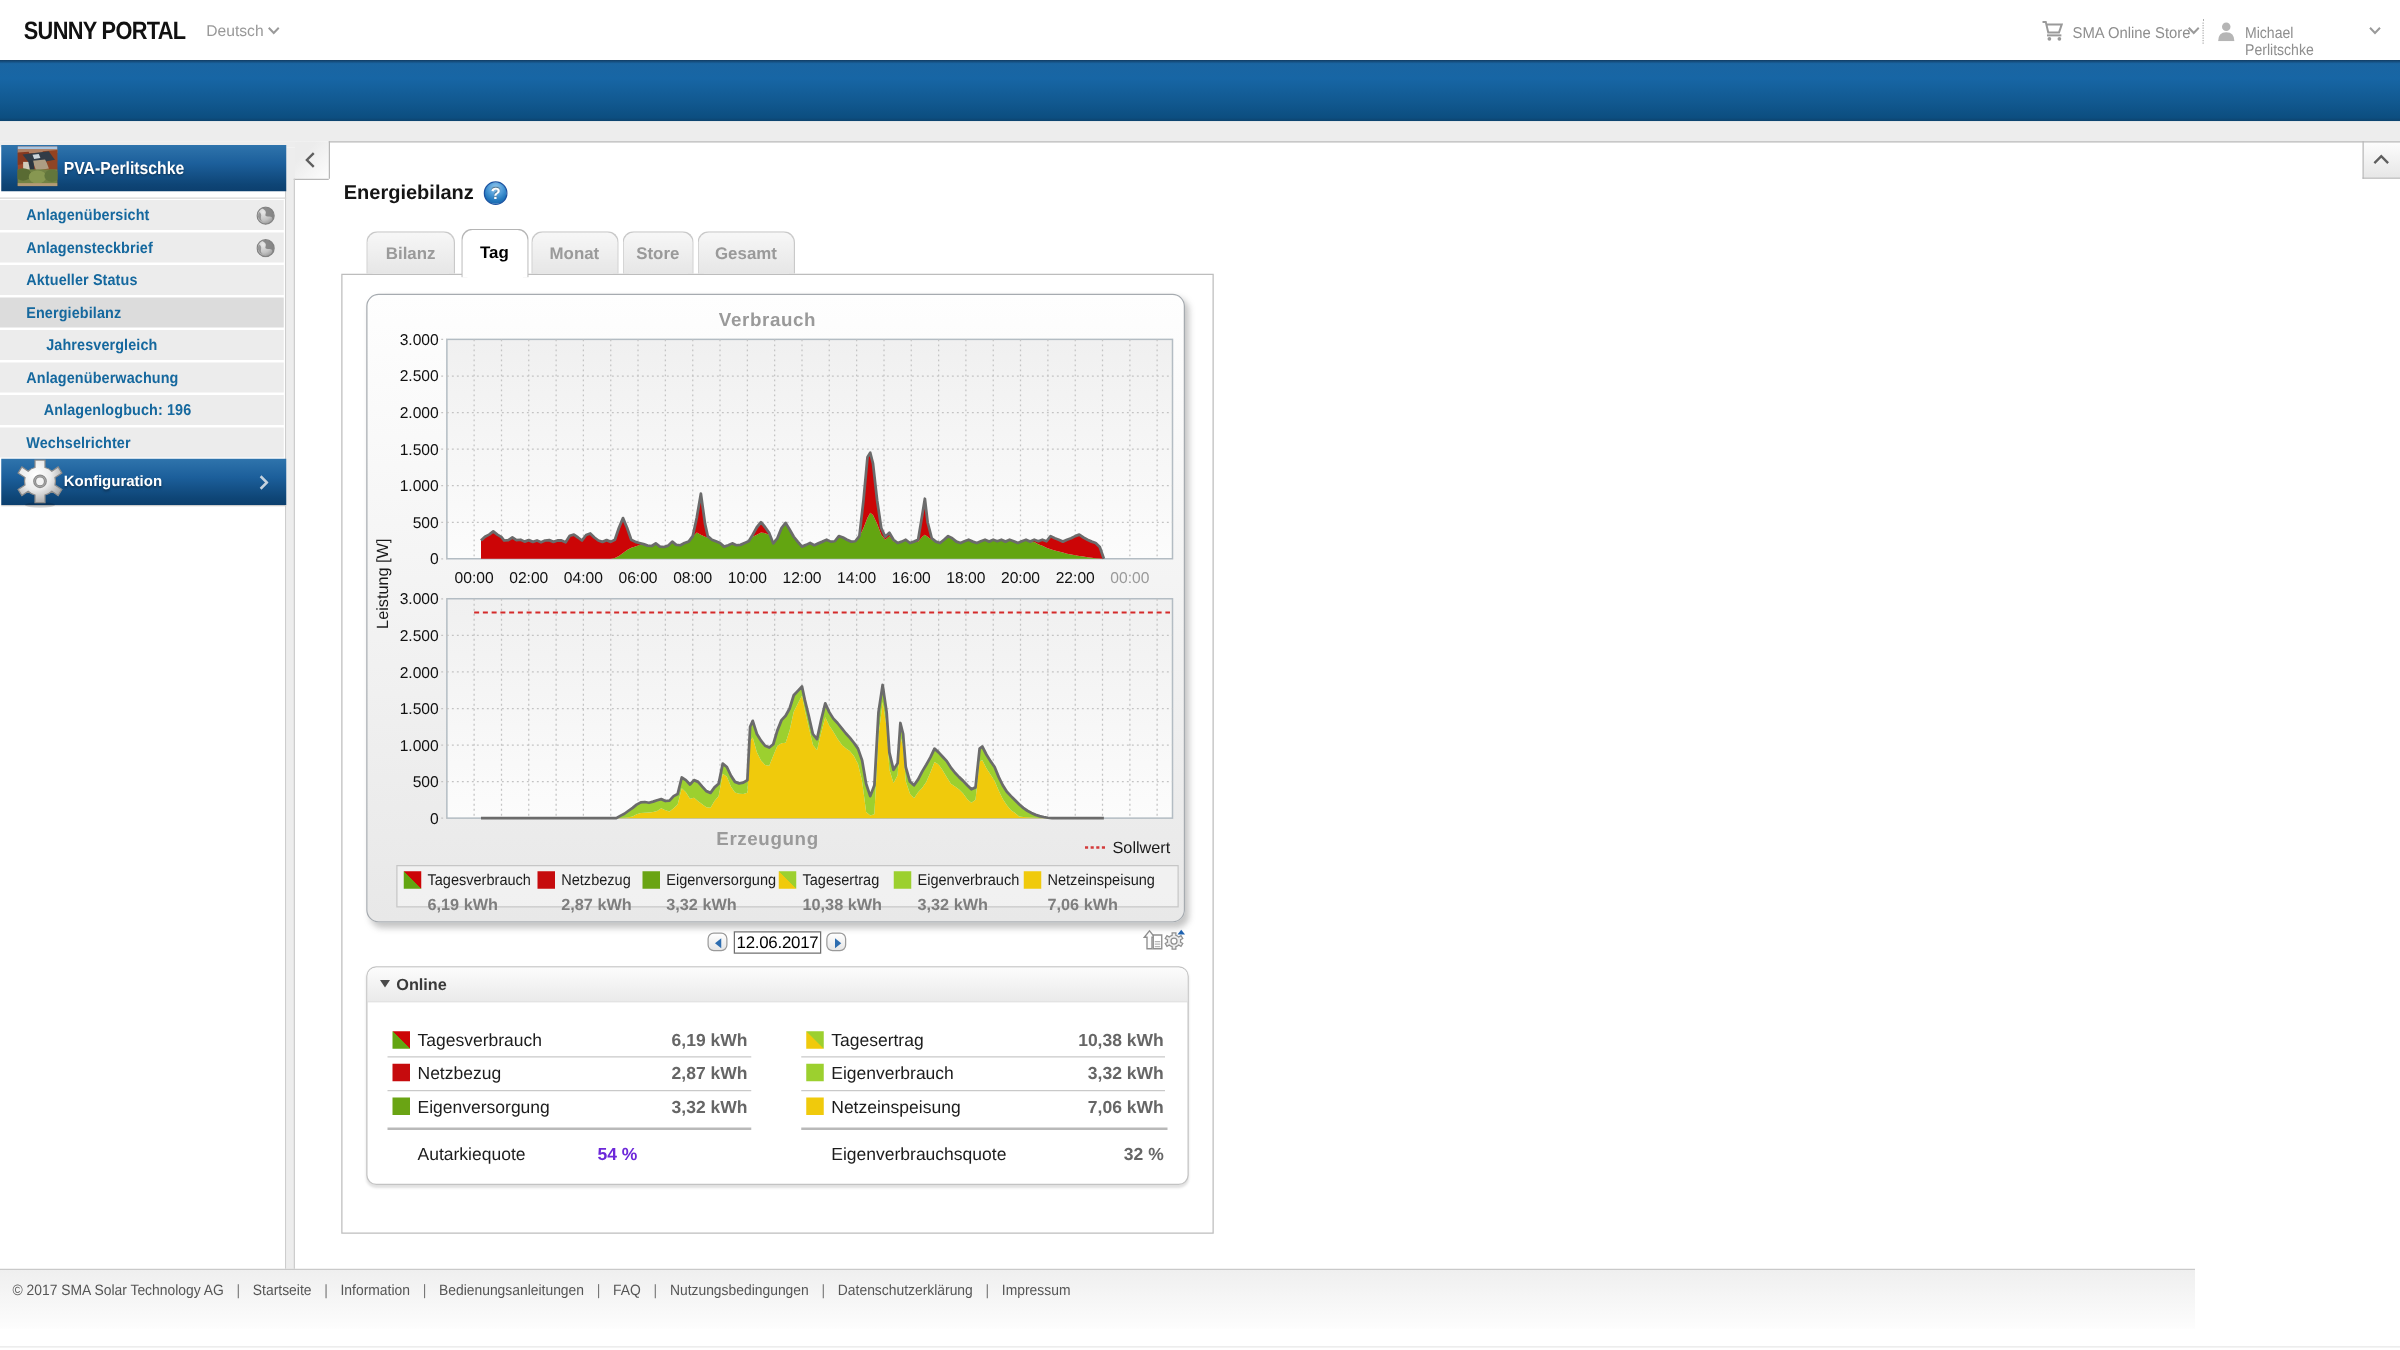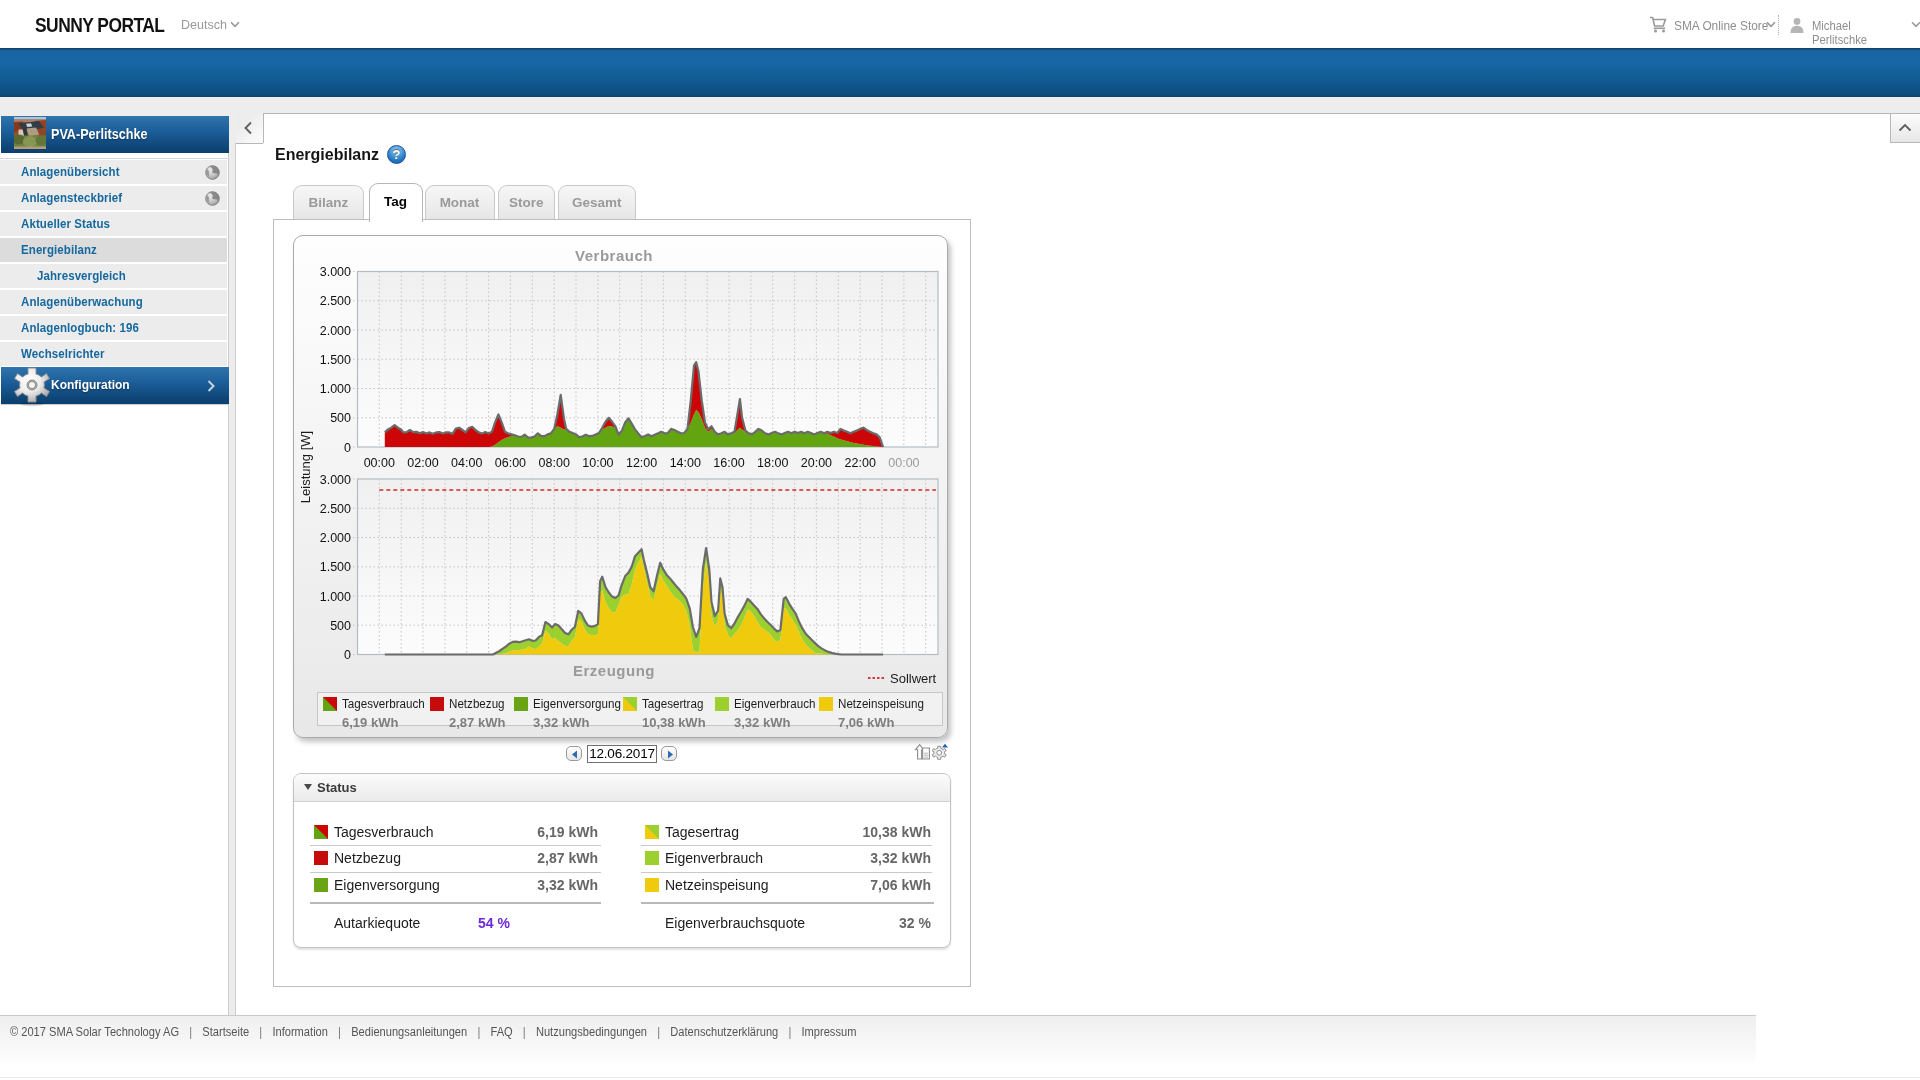--- a/index.html
+++ b/index.html
@@ -1,19 +1,19 @@
 <!DOCTYPE html>
 <html><head><meta charset="utf-8">
 <style>
 *{margin:0;padding:0}
 body{width:1920px;height:1080px;position:relative;font-family:"Liberation Sans",sans-serif;background:#fff;overflow:hidden}
 .lsq{display:inline-block;width:14px;height:14px}
 </style></head>
 <body>
-<div style="position:absolute;left:18px;top:0;width:1810px;height:48px;background:#fff">
+<div style="position:absolute;left:2px;top:0;width:1810px;height:48px;background:#fff">
 <span style="position:absolute;left:17px;top:14px;font-size:20px;font-weight:bold;color:#111;letter-spacing:-.6px;transform:scaleX(.87);transform-origin:left center">SUNNY PORTAL</span>
 <span style="position:absolute;left:163px;top:18px;font-size:12.5px;color:#999">Deutsch</span>
 <svg width="10" height="7" viewBox="0 0 10 7" style="position:absolute;left:212px;top:21px">
       <path d="M1 1.2 L5 5.4 L9 1.2" fill="none" stroke="#9a9a9a" stroke-width="1.6"></path>
     </svg>
 <svg width="19" height="17" viewBox="0 0 19 17" style="position:absolute;left:1631px;top:16px">
 <g fill="none" stroke="#9a9a9a" stroke-width="1.6">
 <path d="M1 1.5 h2.6 l2 8.5 h8.6 l2.2 -6.5 h-12"></path>
 </g>
 <rect x="4.6" y="11.5" width="11.5" height="1.6" fill="#9a9a9a"></rect>
@@ -96,21 +96,21 @@
         </radialGradient>
       </defs>
       <circle cx="7.5" cy="7.5" r="6.8" fill="url(#gb)" stroke="#838383" stroke-width="1"></circle>
       <path d="M4.5 1.6 Q8.5 3.5 7.5 6 Q6.5 8.5 10 8.2 Q13.5 8 12.8 10.5 Q12 13 9 13.8 Q13.5 12 14 7.5 Q14 3.5 10.5 1.6 Q7.5 .5 4.5 1.6z" fill="#7d7d7d" opacity=".85"></path>
       <path d="M2.2 4.5 Q4.5 5.5 3.8 8.5 Q3.2 11 5.5 12.5 Q2.5 11.5 1.4 8.5 Q1.2 6 2.2 4.5z" fill="#7d7d7d" opacity=".7"></path>
     </svg></div>
 <div style="position:absolute;left:0;top:212px;width:227px;height:24px;background:#ececec;font-weight:bold;font-size:12.5px;color:#15689e;line-height:24px;padding-left:21px;letter-spacing:.1px;box-sizing:border-box"><span style="display:inline-block;transform:scaleX(.92);transform-origin:left center">Aktueller Status</span></div>
 <div style="position:absolute;left:0;top:238px;width:227px;height:24px;background:#dcdcdc;font-weight:bold;font-size:12.5px;color:#15689e;line-height:24px;padding-left:21px;letter-spacing:.1px;box-sizing:border-box"><span style="display:inline-block;transform:scaleX(.92);transform-origin:left center">Energiebilanz</span></div>
 <div style="position:absolute;left:0;top:264px;width:227px;height:24px;background:#ececec;font-weight:bold;font-size:12.5px;color:#15689e;line-height:24px;padding-left:37px;letter-spacing:.1px;box-sizing:border-box"><span style="display:inline-block;transform:scaleX(.92);transform-origin:left center">Jahresvergleich</span></div>
 <div style="position:absolute;left:0;top:290px;width:227px;height:24px;background:#ececec;font-weight:bold;font-size:12.5px;color:#15689e;line-height:24px;padding-left:21px;letter-spacing:.1px;box-sizing:border-box"><span style="display:inline-block;transform:scaleX(.92);transform-origin:left center">Anlagenüberwachung</span></div>
-<div style="position:absolute;left:0;top:316px;width:227px;height:24px;background:#ececec;font-weight:bold;font-size:12.5px;color:#15689e;line-height:24px;padding-left:21px;letter-spacing:.1px;box-sizing:border-box"><span style="display:inline-block;transform:scaleX(.92);transform-origin:left center">Anlagenlogbuch: 196</span></div>
+<div style="position:absolute;left:0;top:316px;width:227px;height:24px;background:#ececec;font-weight:bold;font-size:12.5px;color:#15689e;line-height:24px;padding-left:35px;letter-spacing:.1px;box-sizing:border-box"><span style="display:inline-block;transform:scaleX(.92);transform-origin:left center">Anlagenlogbuch: 196</span></div>
 <div style="position:absolute;left:0;top:342px;width:227px;height:24px;background:#ececec;font-weight:bold;font-size:12.5px;color:#15689e;line-height:24px;padding-left:21px;letter-spacing:.1px;box-sizing:border-box"><span style="display:inline-block;transform:scaleX(.92);transform-origin:left center">Wechselrichter</span></div>
 <div style="position:absolute;left:1px;top:367px;width:228px;height:37px;background:linear-gradient(180deg,#2f74ac 0%,#1c5f9b 40%,#0e4576 85%,#0c3f6e 100%);border-bottom:1px solid #ccc">
 <svg width="42" height="44" viewBox="0 0 42 44" style="position:absolute;left:10px;top:-3px">
 <defs>
         <radialGradient id="gg" cx="40%" cy="35%" r="70%">
 <stop offset="0" stop-color="#ffffff"></stop>
           <stop offset=".5" stop-color="#ececec"></stop>
           <stop offset="1" stop-color="#a8a8a8"></stop>
         </radialGradient>
       </defs>
@@ -297,21 +297,21 @@
 <svg width="18" height="18" viewBox="0 0 18 18" style="position:absolute;left:931px;top:743px">
 <g transform="translate(8.2,9.8)" fill="#ececec" stroke="#8f8f8f" stroke-width="1">
 <path d="M -1.5 -6.5 L 1.5 -6.5 L 1.5 -4.5 A 4.8 4.8 0 0 1 3.8 -3.2 L 5.6 -4.3 L 7 -2 L 5.2 -1 A 4.8 4.8 0 0 1 5.2 1 L 7 2 L 5.6 4.3 L 3.8 3.2 A 4.8 4.8 0 0 1 1.5 4.5 L 1.5 6.5 L -1.5 6.5 L -1.5 4.5 A 4.8 4.8 0 0 1 -3.8 3.2 L -5.6 4.3 L -7 2 L -5.2 1 A 4.8 4.8 0 0 1 -5.2 -1 L -7 -2 L -5.6 -4.3 L -3.8 -3.2 A 4.8 4.8 0 0 1 -1.5 -4.5 z"></path>
 <circle r="2.4" fill="#fff"></circle>
 </g>
 <path d="M11 4.5 L17 4.5 L14 .8 z" fill="#1e62b0"></path>
 </svg>
 <div style="position:absolute;left:293px;top:773px;width:658px;height:175px;border:1px solid #c3c3c3;border-radius:8px;background:#fff;box-shadow:0 2px 2px rgba(0,0,0,.12);box-sizing:border-box">
 <div style="position:absolute;left:0;top:0;width:100%;height:27px;background:linear-gradient(#fcfcfc,#eaeaea);border-bottom:1px solid #d2d2d2;border-radius:7px 7px 0 0">
 <span style="position:absolute;left:10px;top:7px;width:0;height:0;border-left:4.5px solid transparent;border-right:4.5px solid transparent;border-top:6px solid #4a4a4a;margin-top:3px"></span>
-<span style="position:absolute;left:23px;top:6px;font-weight:bold;font-size:13px;color:#3a3a3a">Status</span>
+<span style="position:absolute;left:23px;top:6px;font-weight:bold;font-size:13px;color:#3a3a3a">Online</span>
 </div>
 </div>
 <div style="position:absolute;left:314px;top:824.5px"><span class="lsq" style="background:linear-gradient(to top right,#63a511 0%,#63a511 49.5%,#cc0506 50.5%,#cc0506 100%)"></span></div>
 <span style="position:absolute;left:334px;top:823.5px;font-size:14px;color:#1c1c1c">Tagesverbrauch</span>
 <span style="position:absolute;left:478px;top:823.5px;width:120px;text-align:right;font-size:14px;font-weight:bold;color:#666">6,19 kWh</span>
 <div style="position:absolute;left:310px;top:845.0px;width:291px;border-top:1px solid #c9c9c9"></div>
 <div style="position:absolute;left:314px;top:851.0px"><span class="lsq" style="background:#c60b0d"></span></div>
 <span style="position:absolute;left:334px;top:850.0px;font-size:14px;color:#1c1c1c">Netzbezug</span>
 <span style="position:absolute;left:478px;top:850.0px;width:120px;text-align:right;font-size:14px;font-weight:bold;color:#666">2,87 kWh</span>
 <div style="position:absolute;left:310px;top:871.5px;width:291px;border-top:1px solid #c9c9c9"></div>

